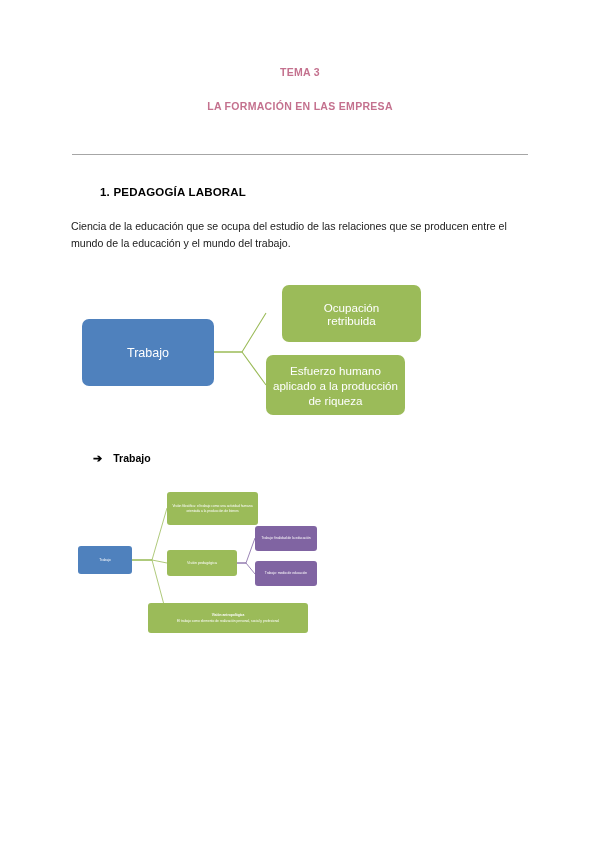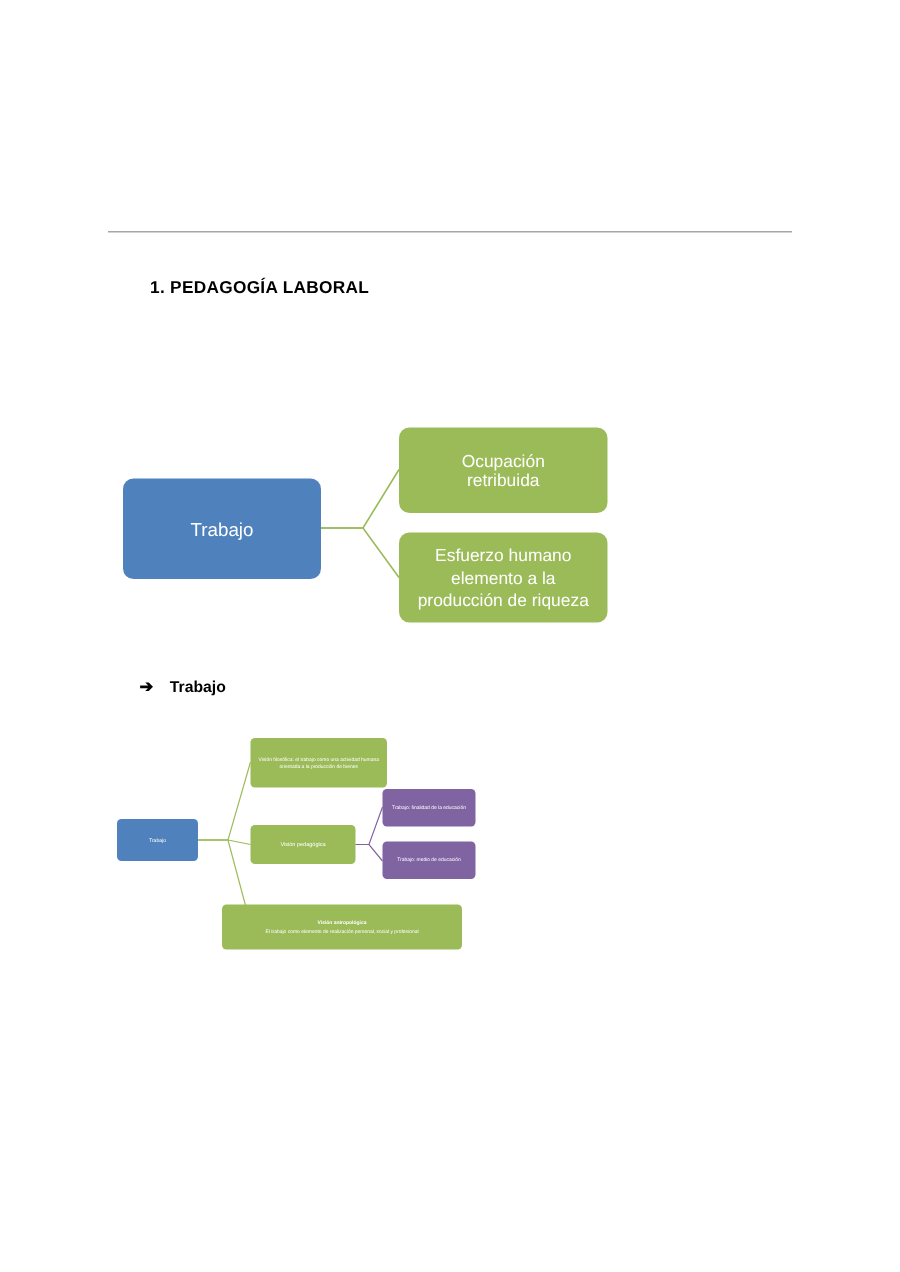--- a/index.html
+++ b/index.html
@@ -103,21 +103,21 @@
   .node-purple{ background: #8064A2; }
 
   .d1-trabajo {
     left: 12px;
     top: 34px;
     width: 132px;
     height: 67px;
     font-size: 12.5px;
   }
   .d1-ocupacion {
-    left: 196px;
+    left: 212px;
     top: 0px;
     width: 139px;
     height: 57px;
     font-size: 11.6px;
     padding: 0 20px;
   }
   .d1-esfuerzo {
     left: 196px;
     top: 70px;
     width: 139px;
@@ -223,37 +223,42 @@
   .d2-node-title {
     font-weight: bold;
     margin-bottom: 1.5px;
   }
 </style>
 </head>
 <body>
 
 <div class="page">
 
+  <div class="doc-header">
+    <div class="doc-title-line1">TEMA 3</div>
+    <div class="doc-title-line2">LA FORMACIÓN EN LAS EMPRESA</div>
+  </div>
 
   <div class="rule"></div>
 
   <div class="section-heading">1. PEDAGOGÍA LABORAL</div>
 
+  <div class="body-paragraph">Ciencia de la educación que se ocupa del estudio de las relaciones que se producen entre el mundo de la educación y el mundo del trabajo.</div>
 
   <div class="diagram1">
     <svg class="d1-svg" viewBox="0 0 345 140">
       <polyline points="144,67 172,67 196,28" fill="none" stroke="#9BBB59" stroke-width="1.1"></polyline>
       <polyline points="144,67 172,67 196,100" fill="none" stroke="#9BBB59" stroke-width="1.1"></polyline>
     </svg>
 
     <div class="node node-blue d1-trabajo">Trabajo</div>
 
     <div class="node node-green d1-ocupacion">Ocupación retribuida</div>
 
-    <div class="node node-green d1-esfuerzo">Esfuerzo humano elemento a la producción de riqueza</div>
+    <div class="node node-green d1-esfuerzo">Esfuerzo humano aplicado a la producción de riqueza</div>
   </div>
 
   <div class="bullet-row">
     <span class="arrow-glyph">➔</span>
     <span>Trabajo</span>
   </div>
 
   <div class="diagram2">
     <svg class="d2-svg" viewBox="0 0 250 148">
       <polyline points="60,72 80,72 95,20" fill="none" stroke="#9BBB59" stroke-width="0.8"></polyline>

